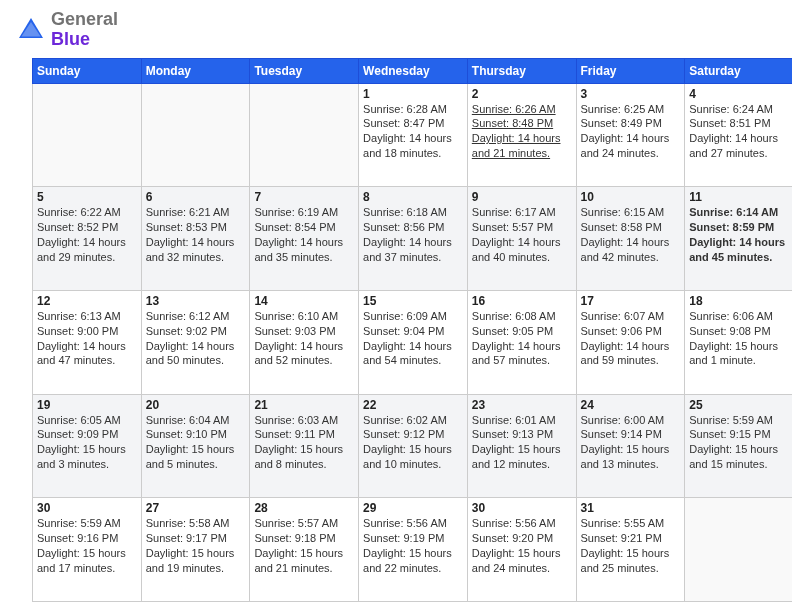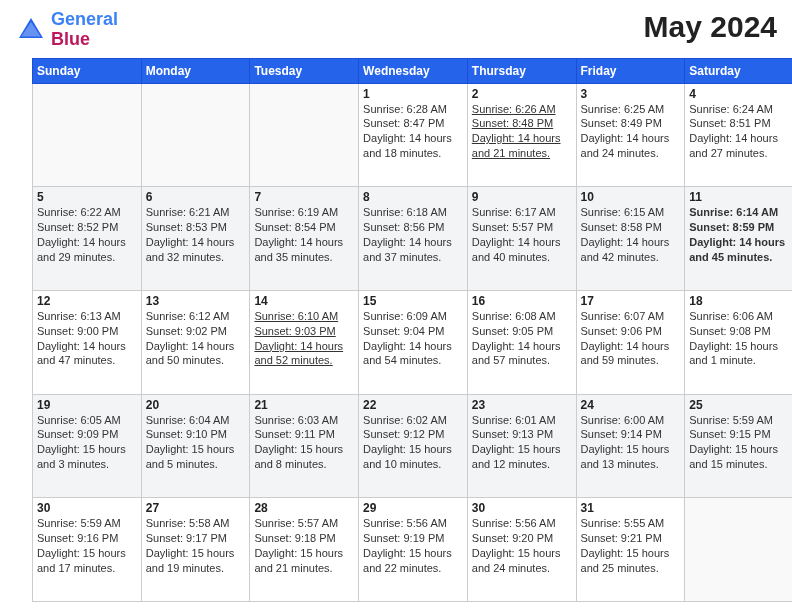--- a/index.html
+++ b/index.html
@@ -26,22 +26,22 @@
     .logo {
       display: flex;
       align-items: center;
       gap: 4px;
     }
     .logo-text {
       font-size: 18px;
       font-weight: bold;
       line-height: 1.1;
     }
-    .logo-text .general { color: #3b82f6; margin-top: 30px; }
-    .logo-text .blue { color: #be185d; }
+    .logo-text .general { color: #737373; margin-top: 30px; }
+    .logo-text .blue { color: #6d28d9; }
     .logo-icon {
       width: 32px;
       height: 32px;
     }
     .title-block {
       text-align: right;
     }
     .month-year {
       font-size: 30px;
       font-weight: bold;
@@ -103,21 +103,20 @@
       <svg class="logo-icon" viewBox="0 0 40 40">
         <polygon points="20,5 35,30 5,30" fill="#2563eb"></polygon>
         <polygon points="20,10 32,28 8,28" fill="#fff" opacity="0.3"></polygon>
       </svg>
       <div class="logo-text">
         <span class="general">General</span><br>
         <span class="blue">Blue</span>
       </div>
     </div>
     <div class="title-block">
-      <div class="month-year">May 2024</div>
     </div>
   </div>
 
   <table class="calendar">
     <thead>
       <tr>
       <th>Sunday</th>
           <th>Monday</th>
           <th>Tuesday</th>
           <th>Wednesday</th>
@@ -208,21 +207,21 @@
 Daylight: 14 hours and 47 minutes.</div>
           </td>
           <td>
             <span class="day-number">13</span>
             <div class="day-info" style="white-space: pre-line;">Sunrise: 6:12 AM
 Sunset: 9:02 PM
 Daylight: 14 hours and 50 minutes.</div>
           </td>
           <td>
             <span class="day-number">14</span>
-            <div class="day-info" style="white-space: pre-line; text-decoration: underline;">Sunrise: 6:10 AM
+            <div class="day-info" style="white-space: pre-line;">Sunrise: 6:10 AM
 Sunset: 9:03 PM
 Daylight: 14 hours and 52 minutes.</div>
           </td>
           <td>
             <span class="day-number">15</span>
             <div class="day-info" style="white-space: pre-line;">Sunrise: 6:09 AM
 Sunset: 9:04 PM
 Daylight: 14 hours and 54 minutes.</div>
           </td>
           <td>

